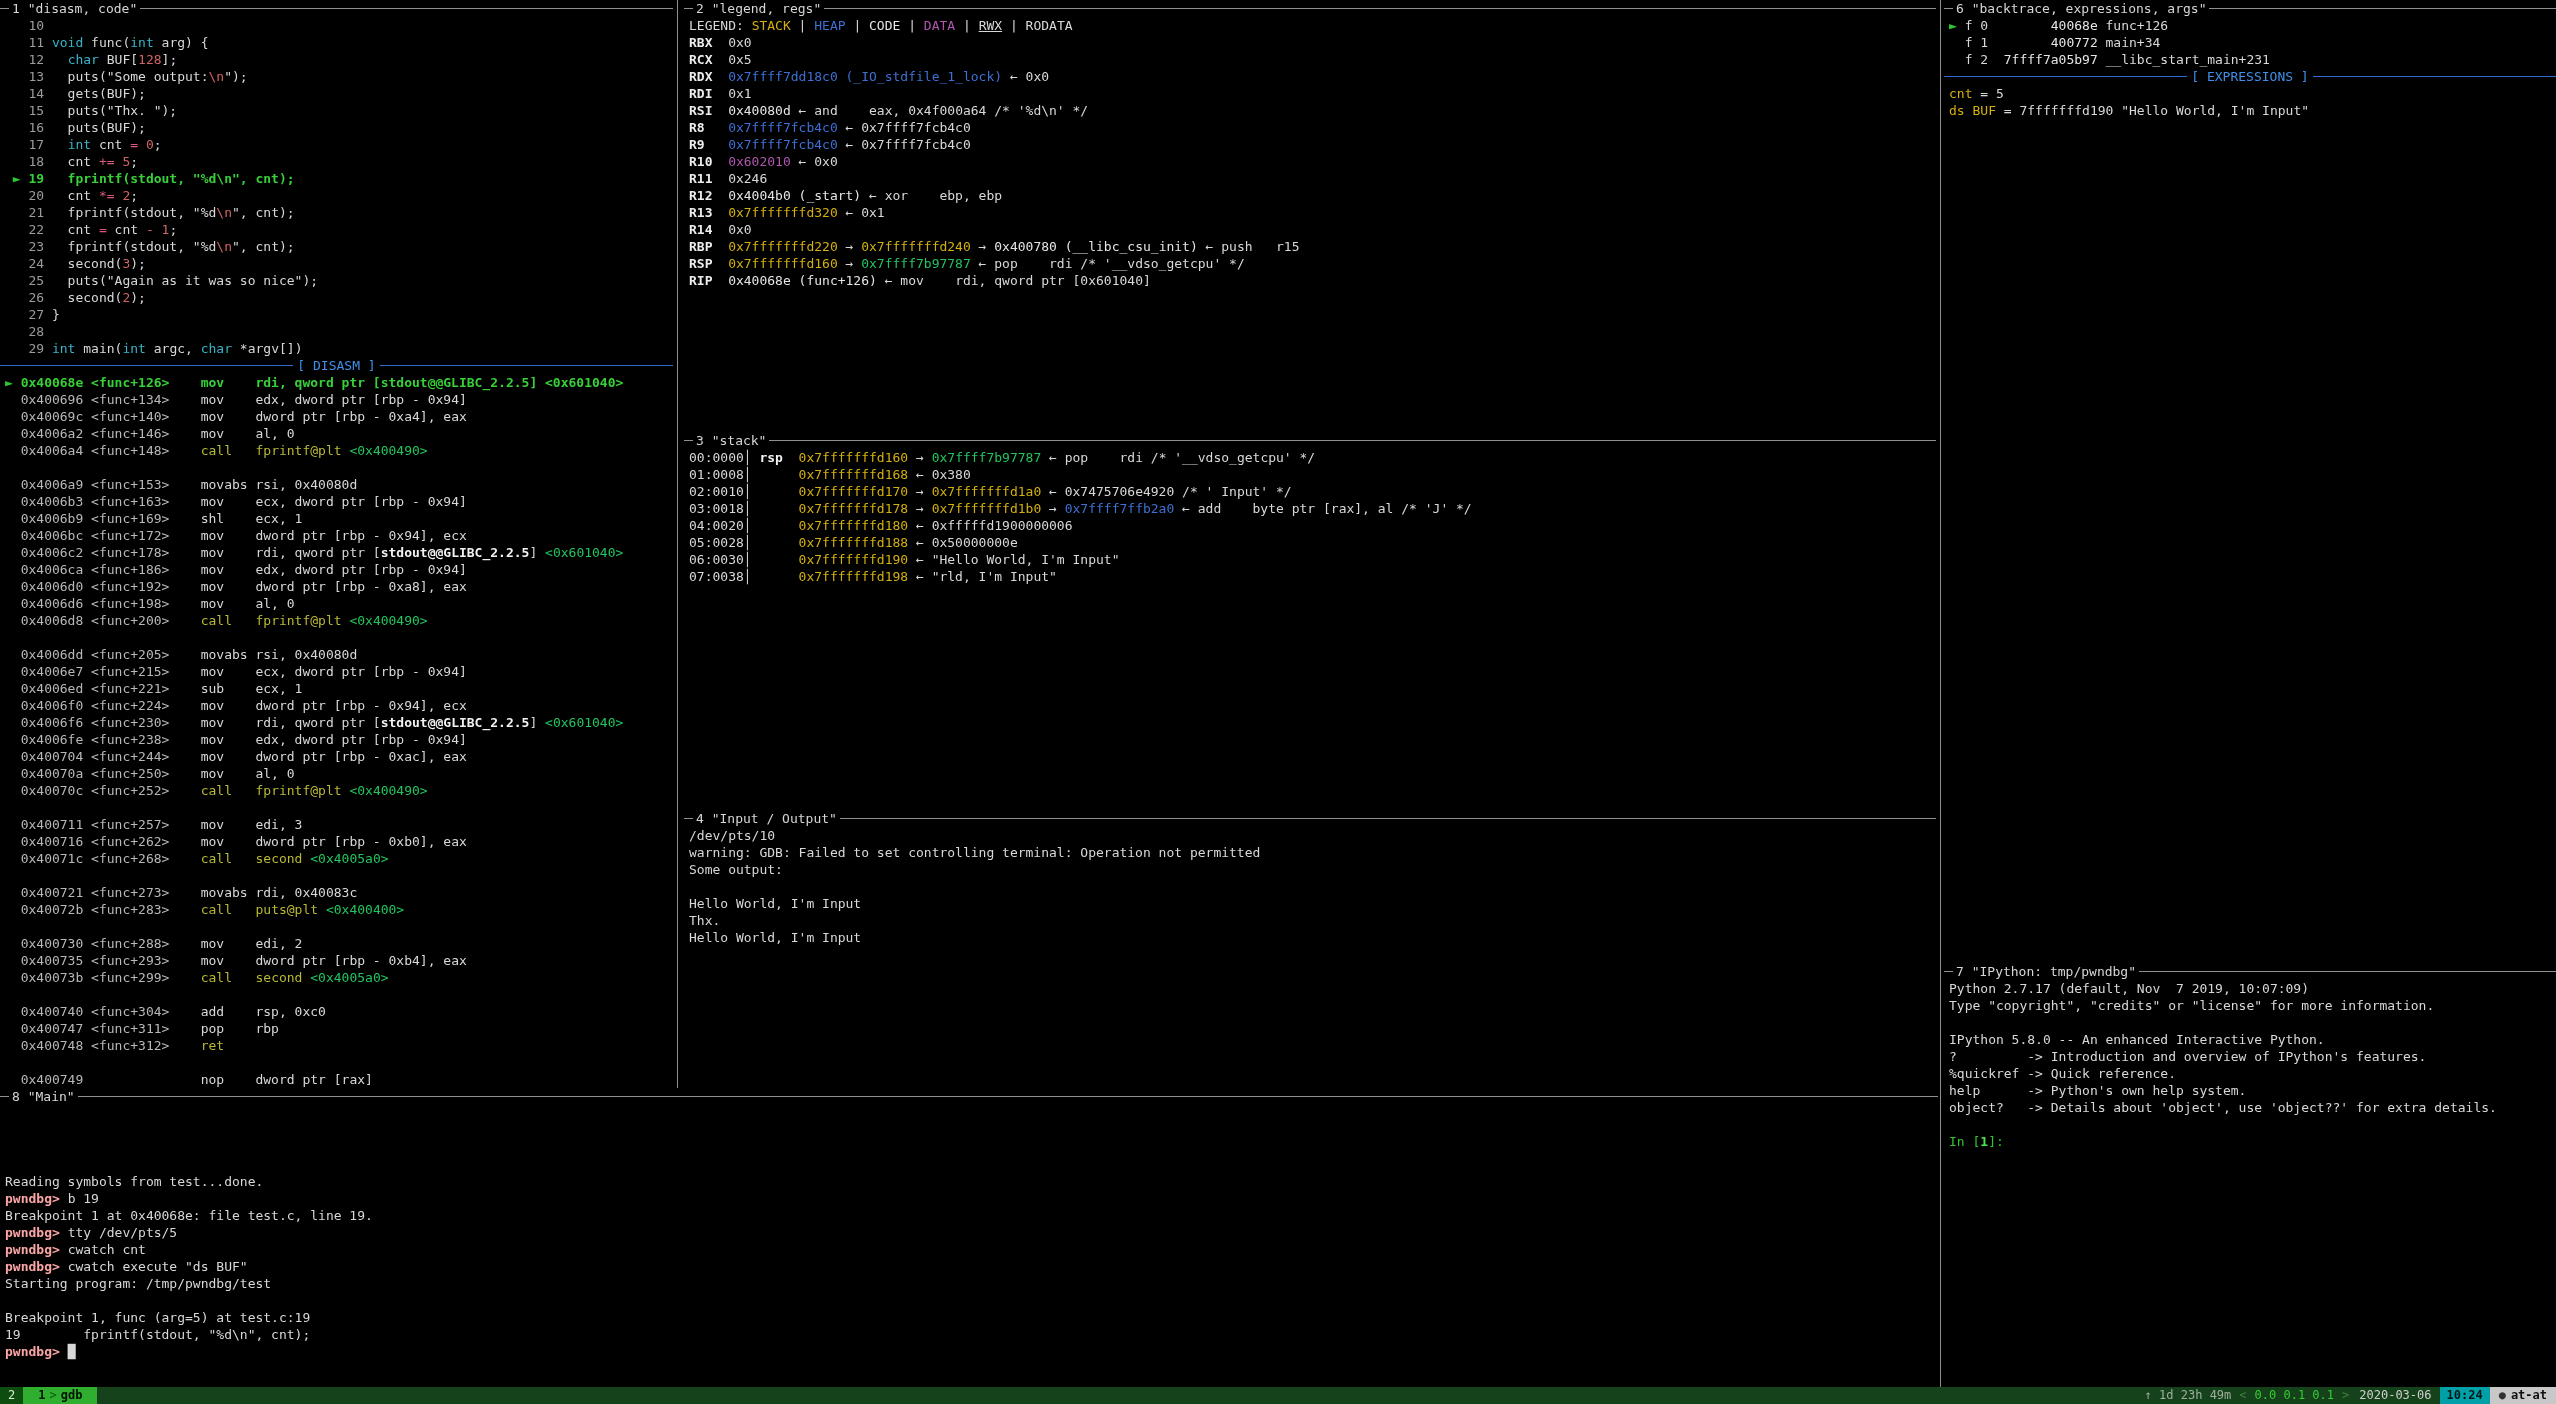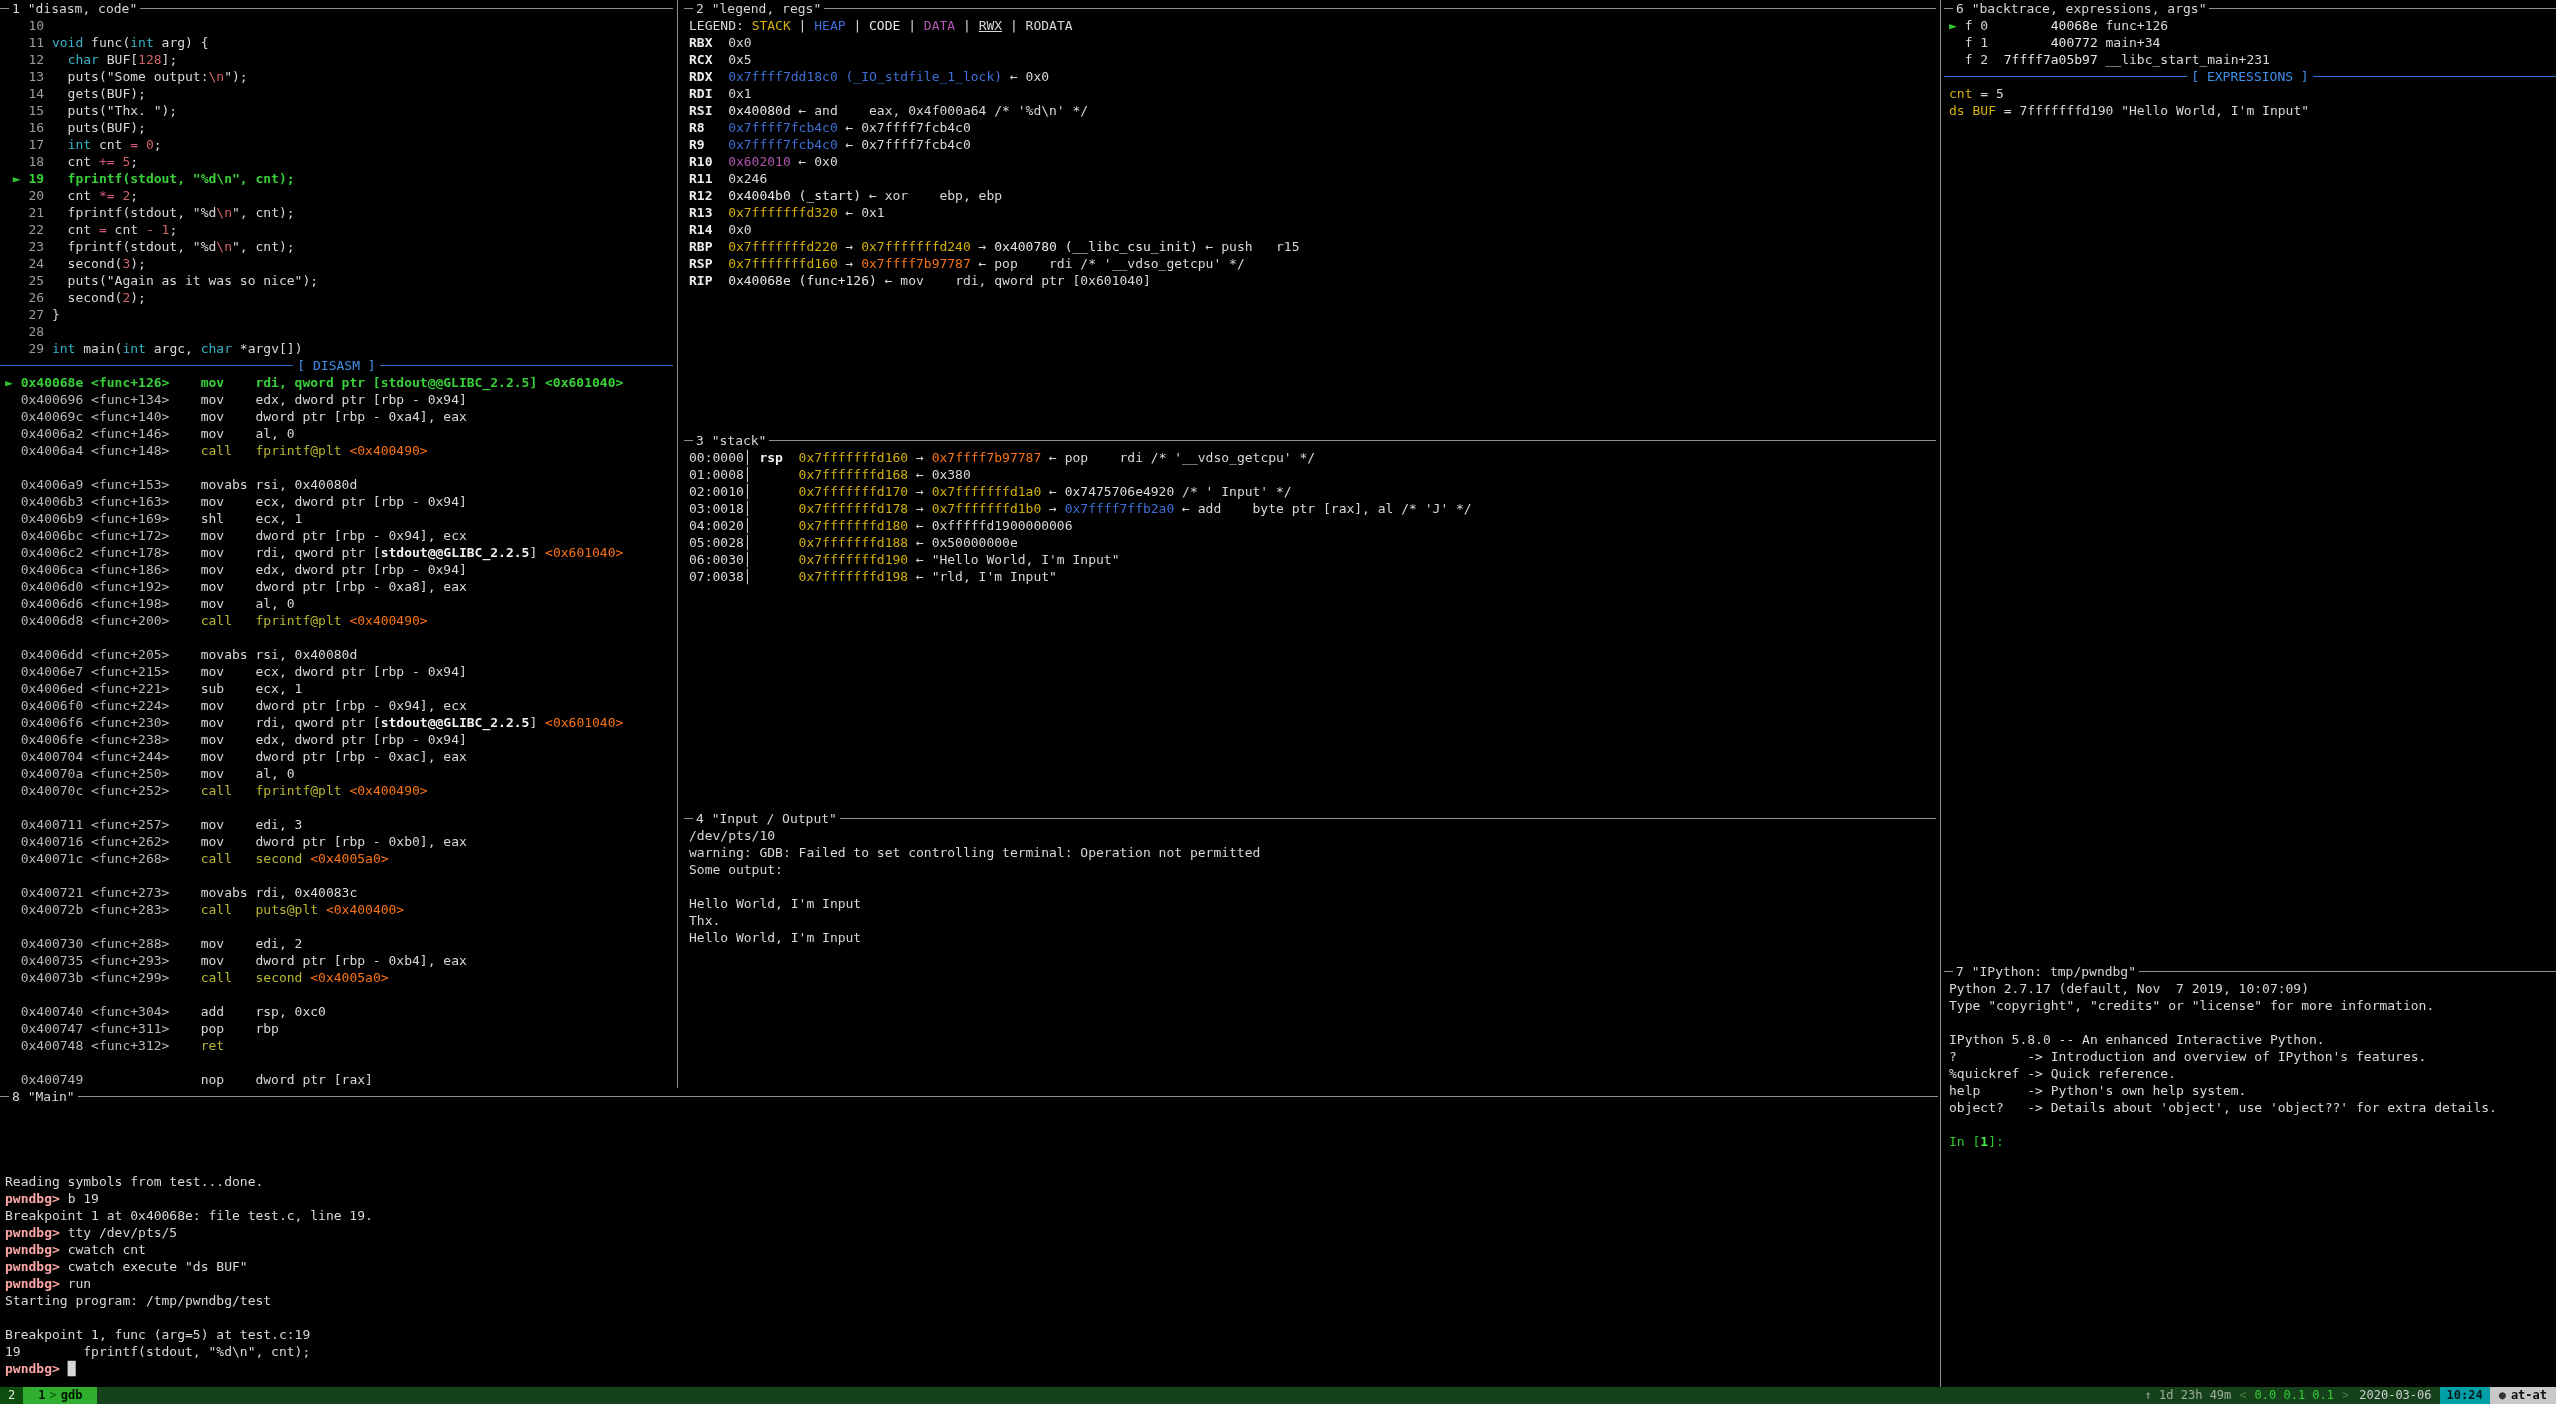--- a/index.html
+++ b/index.html
@@ -21,21 +21,21 @@
   .sdt{color:#3f8fe8;padding:0 4px;white-space:pre}
   
   .dim{color:#9c9c9c}
   .grn{color:#2ec72e}
   .grnb{color:#49e849;font-weight:bold}
   .curg{color:#38d038;font-weight:bold}
   .yel{color:#d3b00e}
   .red{color:#e5e5e5}
   .blu{color:#3f6fd4}
   .pur{color:#b056b0}
-  .org{color:#f97316}
+  .org{color:#22c55e}
   .cyn{color:#3ab3c9}
   .num{color:#cf6464}
   .op{color:#d8587c}
   .mag{color:#fca5a5;font-weight:bold}
   .rn{color:#ececec;font-weight:bold}
   .adr{color:#b8b8b8}
   .bw{color:#f2f2f2;font-weight:bold}
   .cal{color:#b8b832}
   .rwx{text-decoration:underline}
   
@@ -211,21 +211,20 @@
         <div class="tl"></div>
         <div class="tl"></div>
         <div class="tl"></div>
         <div class="tl"></div>
         <div class="tl">Reading symbols from test...done.</div>
         <div class="tl"><span class="mag">pwndbg&gt; </span><span>b 19</span></div>
         <div class="tl">Breakpoint 1 at 0x40068e: file test.c, line 19.</div>
         <div class="tl"><span class="mag">pwndbg&gt; </span><span>tty /dev/pts/5</span></div>
         <div class="tl"><span class="mag">pwndbg&gt; </span><span>cwatch cnt</span></div>
         <div class="tl"><span class="mag">pwndbg&gt; </span><span>cwatch execute "ds BUF"</span></div>
-        <div class="tl"><span class="mag">pwndbg&gt; </span><span>run</span></div>
         <div class="tl">Starting program: /tmp/pwndbg/test</div>
         <div class="tl"></div>
         <div class="tl">Breakpoint 1, func (arg=5) at test.c:19</div>
         <div class="tl">19        fprintf(stdout, "%d\n", cnt);</div>
         <div class="tl"><span class="mag">pwndbg&gt; </span><span>█</span></div>
       </div>
   </div>
 
   <div class="vdiv" style="left:1940px;top:0;height:1387px"></div>
 

